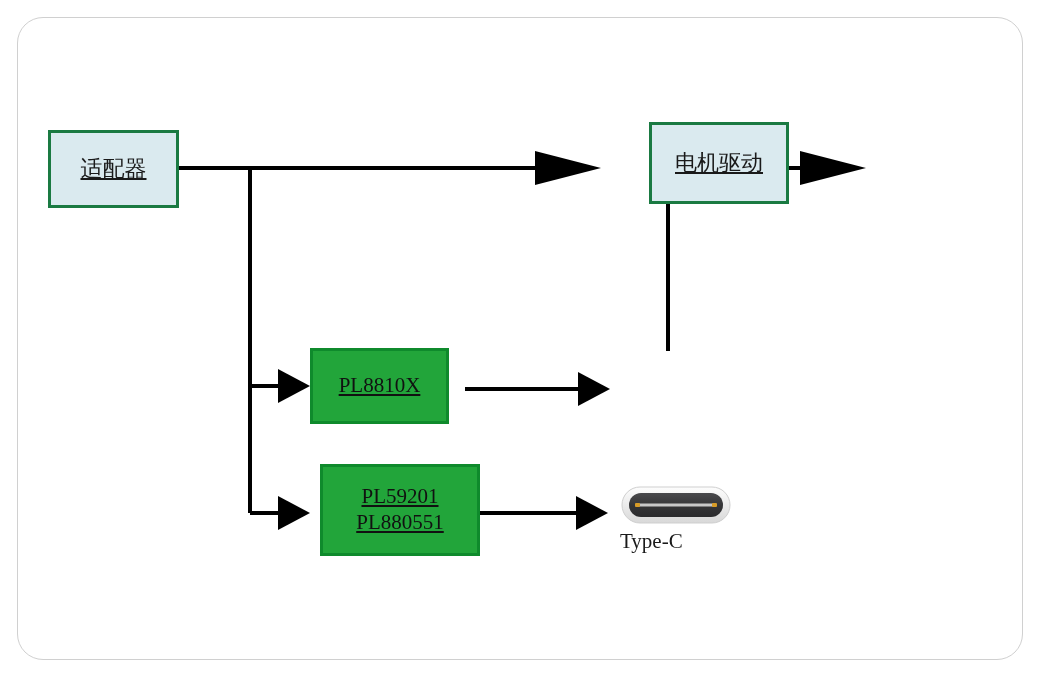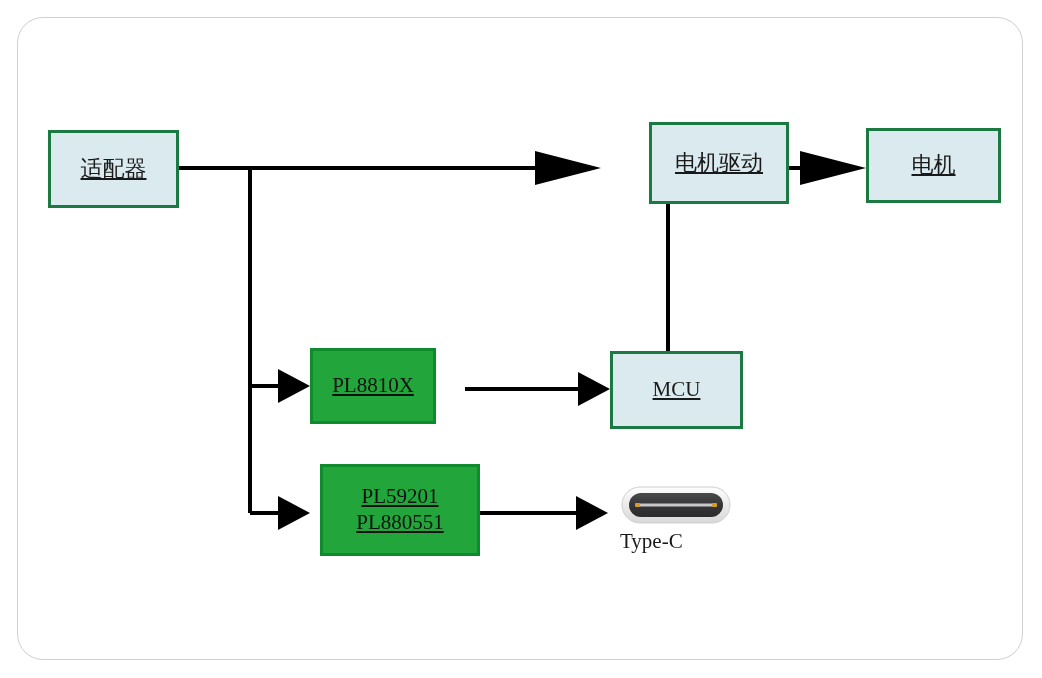--- a/index.html
+++ b/index.html
@@ -70,21 +70,21 @@
   }
   .node .label {
     display: block;
     white-space: pre-line;
     text-decoration: underline;
   }
 
   .node-adapter   { left: 48px;  top: 130px; width: 131px; height: 78px;  font-size: 22px; }
   .node-driver    { left: 601px; top: 122px; width: 140px; height: 82px;  font-size: 22px; margin-left: 48px; }
   .node-motor     { left: 866px; top: 128px; width: 135px; height: 75px;  font-size: 22px; }
-  .node-pl8810x   { left: 310px; top: 348px; width: 126px; height: 76px;  font-size: 21px; }
+  .node-pl8810x   { left: 310px; top: 348px; width: 139px; height: 76px;  font-size: 21px; }
   .node-mcu       { left: 610px; top: 351px; width: 133px; height: 78px;  font-size: 21px; }
   .node-pl59201   { left: 320px; top: 464px; width: 160px; height: 92px;  font-size: 21px; }
 
   
   .typec-wrap {
     position: absolute;
     left: 620px;
     top: 483px;
     width: 118px;
     height: 88px;
@@ -161,31 +161,25 @@
   </svg>
 
   <div class="node blue node-adapter">
     <span class="label">适配器</span>
   </div>
 
   <div class="node blue node-driver">
     <span class="label">电机驱动</span>
   </div>
 
-  <div class="node blue node-motor">
-    <span class="label">电机</span>
-  </div>
 
   <div class="node green node-pl8810x">
     <span class="label">PL8810X</span>
   </div>
 
-  <div class="node blue node-mcu">
-    <span class="label">MCU</span>
-  </div>
 
   <div class="node green node-pl59201">
     <span class="label">PL59201
 PL880551</span>
   </div>
 
   <div class="typec-wrap">
     <svg class="typec-icon" viewBox="0 0 112 44" xmlns="http://www.w3.org/2000/svg">
       <defs>
         <linearGradient id="shellGrad" x1="0" y1="0" x2="0" y2="1">

